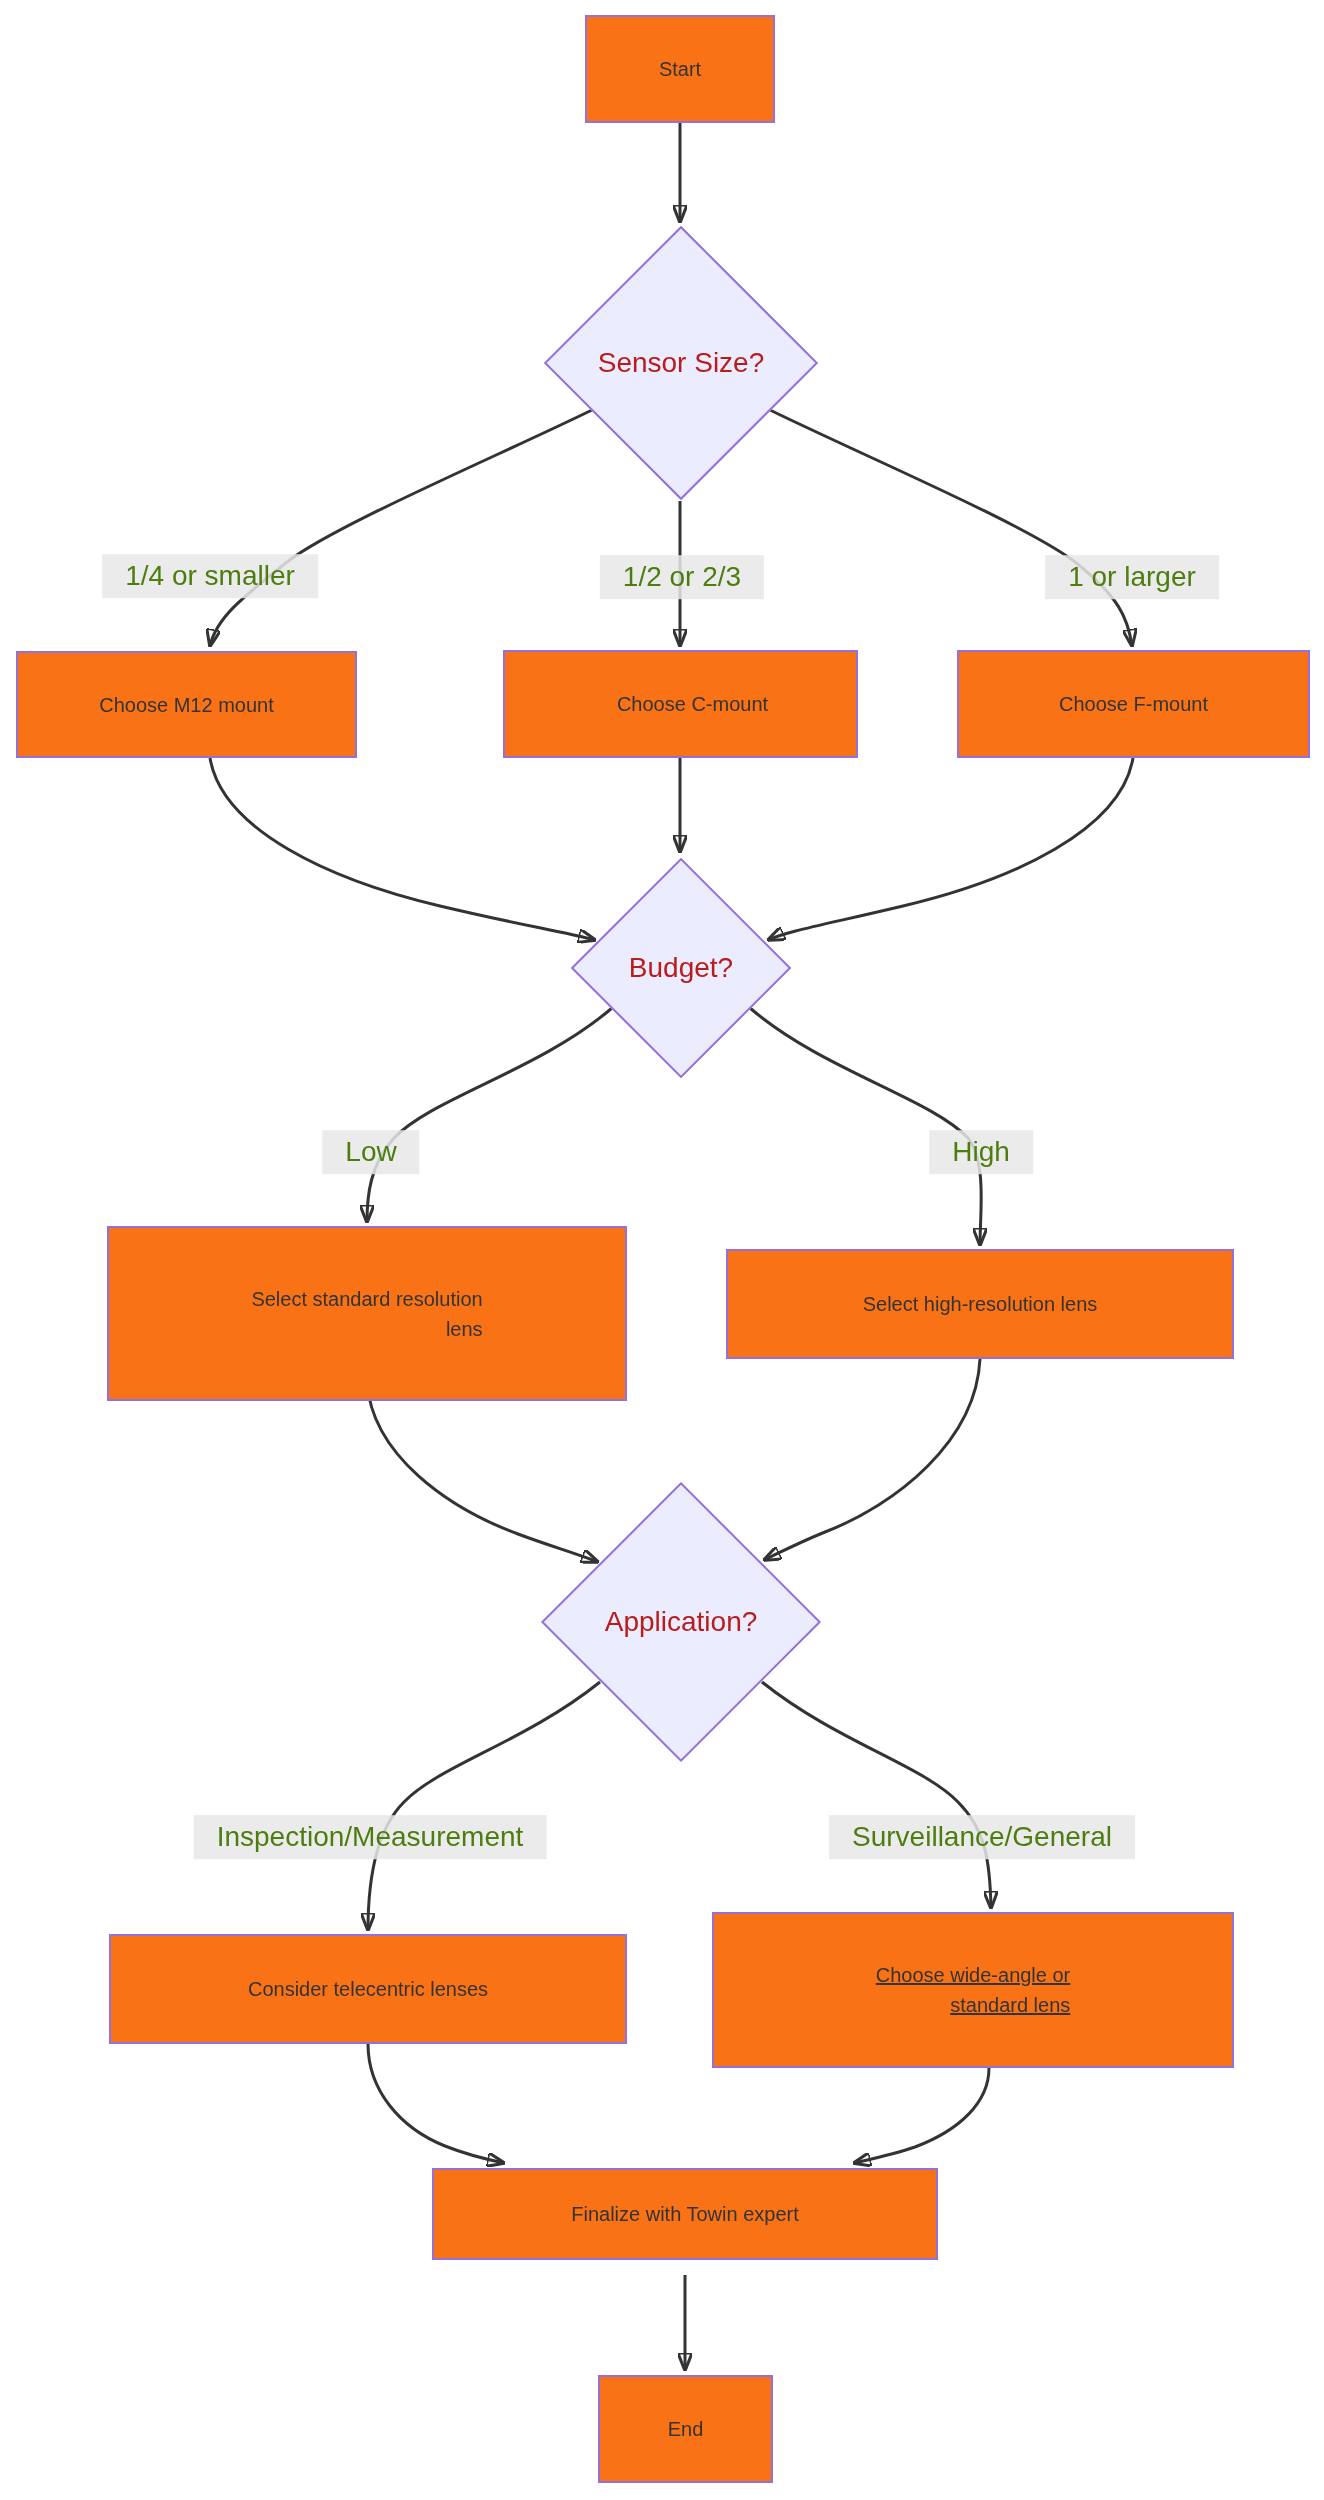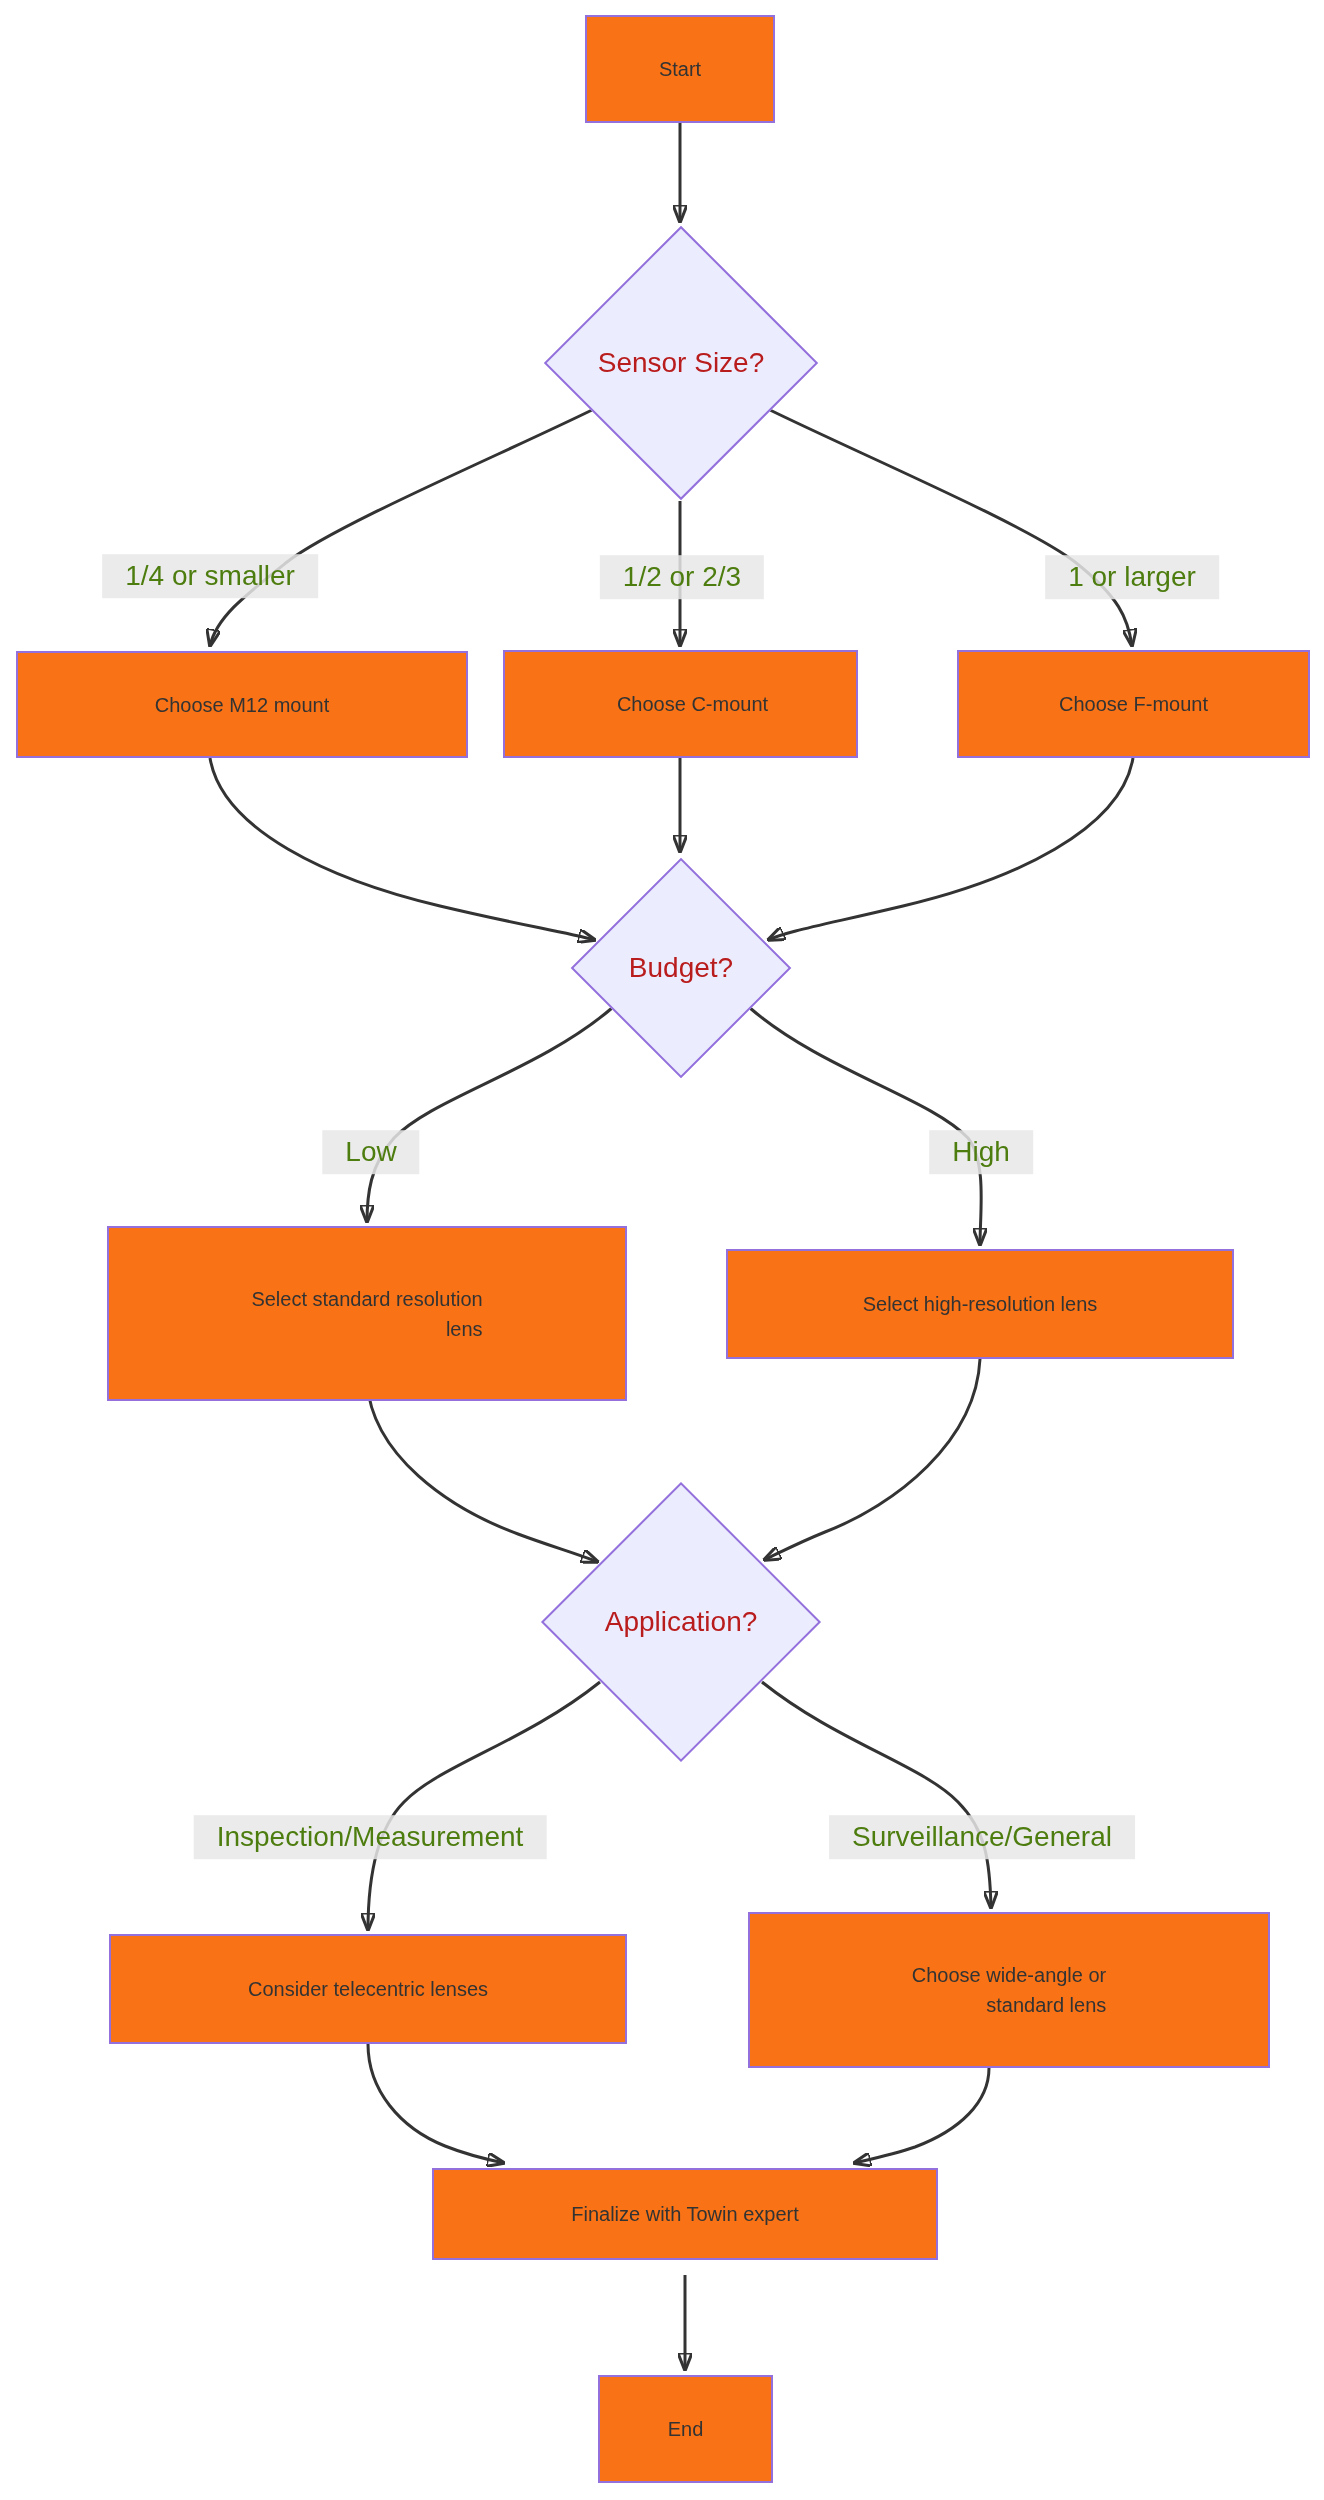--- a/index.html
+++ b/index.html
@@ -103,30 +103,30 @@
   <div class="edge-label" style="left:210px; top:576px;">1/4 or smaller</div>
   <div class="edge-label" style="left:682px; top:577px;">1/2 or 2/3</div>
   <div class="edge-label" style="left:1132px; top:577px;">1 or larger</div>
   <div class="edge-label" style="left:371px; top:1152px;">Low</div>
   <div class="edge-label" style="left:981px; top:1152px;">High</div>
   <div class="edge-label" style="left:370px; top:1837px;">Inspection/Measurement</div>
   <div class="edge-label" style="left:982px; top:1837px;">Surveillance/General</div>
 
   <div class="node-rect" style="left:585px; top:15px; width:190px; height:108px;">Start</div>
 
-  <div class="node-rect" style="left:16px; top:651px; width:452px; height:107px;">Choose M12 mount</div>
+  <div class="node-rect" style="left:16px; top:651px; width:341px; height:107px;">Choose M12 mount</div>
   <div class="node-rect" style="left:503px; top:650px; width:355px; height:108px;padding-left:24px;">Choose C-mount</div>
   <div class="node-rect" style="left:957px; top:650px; width:353px; height:108px;">Choose F-mount</div>
 
   <div class="node-rect" style="left:107px; top:1226px; width:520px; height:175px;">Select standard resolution
 lens</div>
   <div class="node-rect" style="left:726px; top:1249px; width:508px; height:110px;">Select high-resolution lens</div>
 
   <div class="node-rect" style="left:109px; top:1934px; width:518px; height:110px;">Consider telecentric lenses</div>
-  <div class="node-rect" style="left:748px; top:1912px; width:522px; height:156px;">Choose wide-angle or
+  <div class="node-rect" style="left:712px; top:1912px; width:522px; height:156px;text-decoration:underline;">Choose wide-angle or
 standard lens</div>
 
   <div class="node-rect" style="left:432px; top:2168px; width:506px; height:92px;">Finalize with Towin expert</div>
   <div class="node-rect" style="left:598px; top:2375px; width:175px; height:108px;">End</div>
 
   <div class="diamond" style="left:544px; top:226px; width:274px; height:274px;">
     <div class="shape" style="width:194px; height:194px;"></div>
     <div class="dlabel">Sensor Size?</div>
   </div>
 

